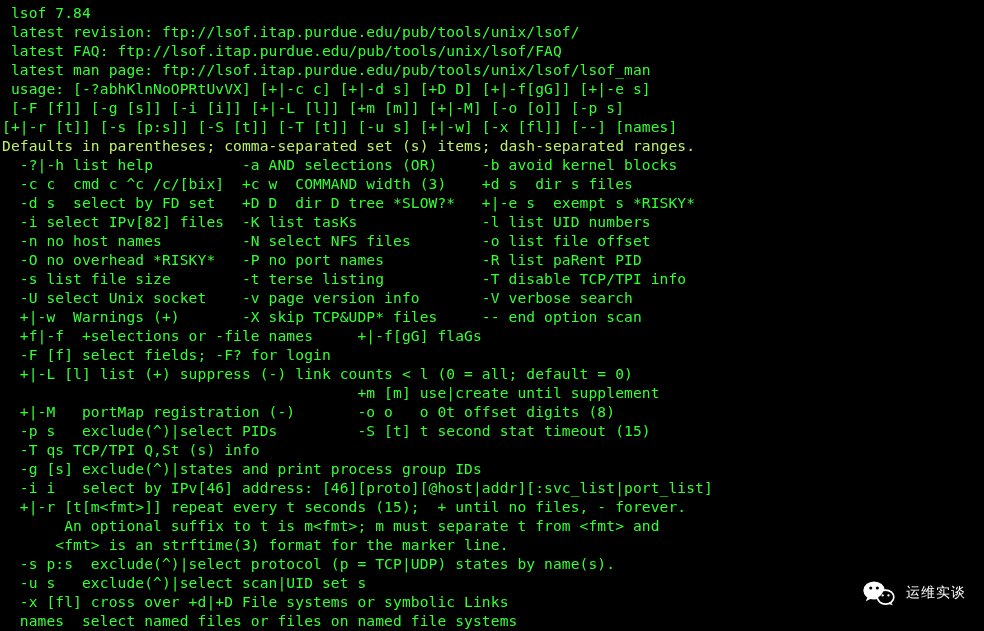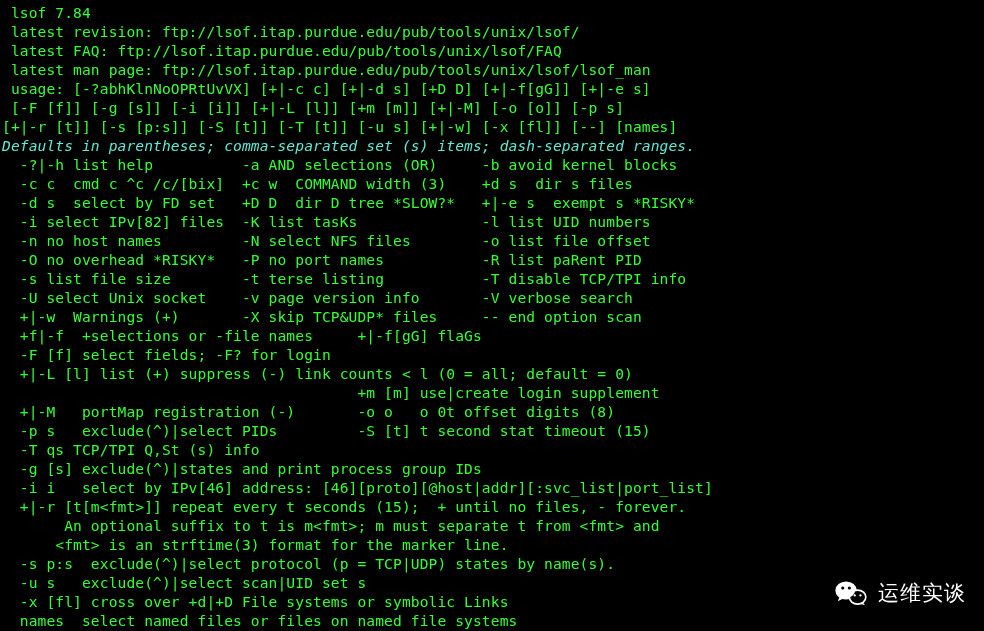--- a/index.html
+++ b/index.html
@@ -13,42 +13,42 @@
   pre.terminal {
     margin: 0;
     padding: 3px 2px;
     font-family: "DejaVu Sans Mono", "Liberation Mono", "Consolas", monospace;
     font-size: 14.6px;
     line-height: 19px;
     color: #33ff33;
     white-space: pre;
     letter-spacing: 0.1px;
   }
-  .white { color: #5eead4; font-style: italic; }
+  .white { color: #bef264; }
   .watermark {
     position: absolute;
     right: 18px;
     bottom: 24px;
     display: flex;
     align-items: center;
     gap: 10px;
     pointer-events: none;
   }
   .wm-icon {
     width: 34px;
     height: 28px;
     display: flex;
     align-items: center;
     justify-content: center;
   }
   .wm-icon svg { display:block; }
   .wm-text {
     color: #ffffff;
     font-family: "PingFang SC","Microsoft YaHei","Heiti SC",sans-serif;
-    font-size: 21px;
+    font-size: 14px;
     font-weight: 500;
     letter-spacing: 1px;
   }
 </style>
 </head>
 <body>
 
 <pre class="terminal"><span> lsof 7.84</span>
 <span> latest revision: ftp://lsof.itap.purdue.edu/pub/tools/unix/lsof/</span>
 <span> latest FAQ: ftp://lsof.itap.purdue.edu/pub/tools/unix/lsof/FAQ</span>
@@ -62,21 +62,21 @@
 <span>  -d s  select by FD set   +D D  dir D tree *SLOW?*   +|-e s  exempt s *RISKY*</span>
 <span>  -i select IPv[82] files  -K list tasKs              -l list UID numbers</span>
 <span>  -n no host names         -N select NFS files        -o list file offset</span>
 <span>  -O no overhead *RISKY*   -P no port names           -R list paRent PID</span>
 <span>  -s list file size        -t terse listing           -T disable TCP/TPI info</span>
 <span>  -U select Unix socket    -v page version info       -V verbose search</span>
 <span>  +|-w  Warnings (+)       -X skip TCP&amp;UDP* files     -- end option scan</span>
 <span>  +f|-f  +selections or -file names     +|-f[gG] flaGs </span>
 <span>  -F [f] select fields; -F? for login  </span>
 <span>  +|-L [l] list (+) suppress (-) link counts &lt; l (0 = all; default = 0)</span>
-<span>                                        +m [m] use|create login supplement</span>
+<span>                                        +m [m] use|create until supplement</span>
 <span>  +|-M   portMap registration (-)       -o o   o 0t offset digits (8)</span>
 <span>  -p s   exclude(^)|select PIDs         -S [t] t second stat timeout (15)</span>
 <span>  -T qs TCP/TPI Q,St (s) info</span>
 <span>  -g [s] exclude(^)|states and print process group IDs</span>
 <span>  -i i   select by IPv[46] address: [46][proto][@host|addr][:svc_list|port_list]</span>
 <span>  +|-r [t[m&lt;fmt&gt;]] repeat every t seconds (15);  + until no files, - forever.</span>
 <span>       An optional suffix to t is m&lt;fmt&gt;; m must separate t from &lt;fmt&gt; and</span>
 <span>      &lt;fmt&gt; is an strftime(3) format for the marker line.</span>
 <span>  -s p:s  exclude(^)|select protocol (p = TCP|UDP) states by name(s).</span>
 <span>  -u s   exclude(^)|select scan|UID set s</span>

